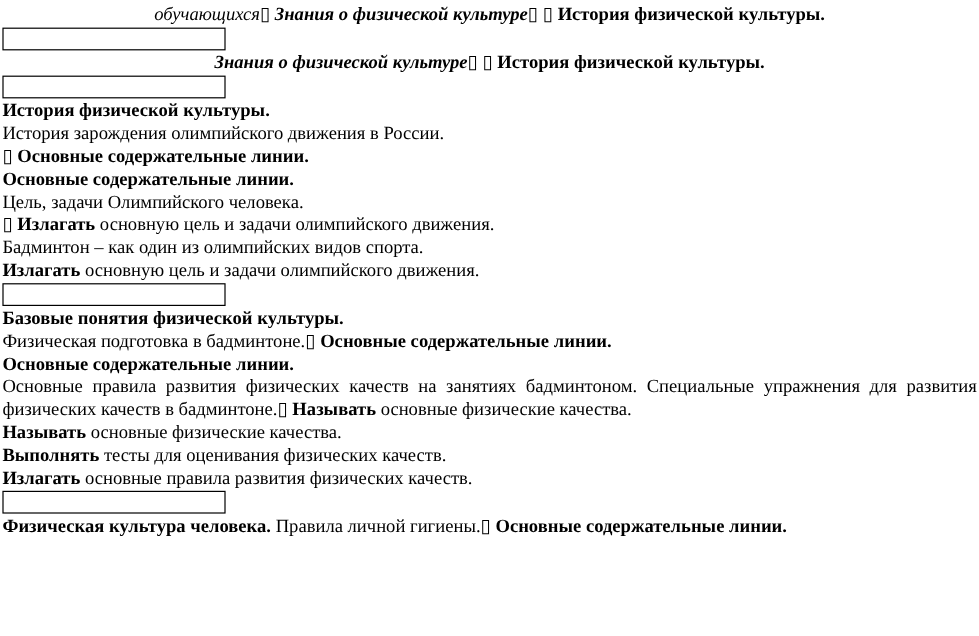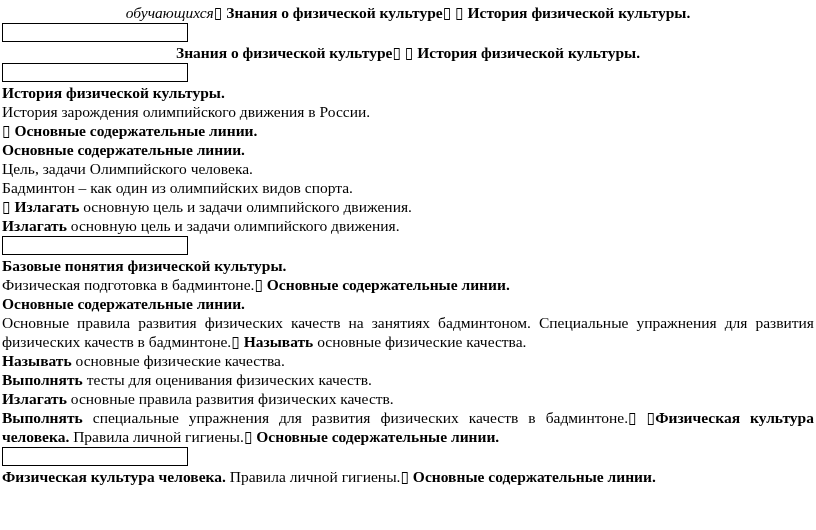--- a/index.html
+++ b/index.html
@@ -7,21 +7,21 @@
     width:816px;height:530px;overflow:hidden;
     background:#ffffff;color:#000000;
     font-family:"Liberation Serif", serif;
     font-size:15.5px;line-height:19px;
   }
   .doc{padding:3px 2px 0 2px;width:812px;}
   p{margin:0;text-align:justify;}
   p.center{text-align:center;}
   .b{font-weight:bold;font-family:Liberation Serif, serif;}
   .i{font-style:italic;}
-  .bi{font-weight:bold;}
+  .bi{font-weight:bold;font-style:italic;}
   .cell{
     box-sizing:border-box;
     width:186px;height:19px;
     border:1px solid #000000;
     margin:1px 0;
     background:#ffffff;
   }
 </style>
 </head>
 <body>
@@ -39,42 +39,41 @@
   <p><span class="b">История физической культуры.</span></p>
 
   <p><span>История зарождения олимпийского движения в России.</span></p>
 
   <p><span>▯ </span><span class="b">Основные содержательные линии.</span></p>
 
   <p><span class="b">Основные содержательные линии.</span></p>
 
   <p><span>Цель, задачи Олимпийского человека.</span></p>
 
+  <p><span>▯ </span><span class="b">Излагать</span><span> основную цель и задачи олимпийского движения.</span></p>
+
   <p><span>Бадминтон – как один из олимпийских видов спорта.</span></p>
-
-  <p><span>▯ </span><span class="b">Излагать</span><span> основную цель и задачи олимпийского движения.</span></p>
 
   <p><span class="b">Излагать</span><span> основную цель и задачи олимпийского движения.</span></p>
 
 
   <div class="cell"></div>
 
   <p><span class="b">Базовые понятия физической культуры.</span></p>
 
   <p><span>Физическая подготовка в бадминтоне.▯ </span><span class="b">Основные содержательные линии.</span></p>
 
   <p><span class="b">Основные содержательные линии.</span></p>
 
   <p><span>Основные правила развития физических качеств на занятиях бадминтоном. Специальные упражнения для развития физических качеств в бадминтоне.▯ </span><span class="b">Называть</span><span> основные физические качества.</span></p>
 
   <p><span class="b">Называть</span><span> основные физические качества.</span></p>
 
   <p><span class="b">Выполнять</span><span> тесты для оценивания физических качеств.</span></p>
 
   <p><span class="b">Излагать</span><span> основные правила развития физических качеств.</span></p>
 
-  <p><span class="b">Выполнять</span><span> специальные упражнения для развития физических качеств в бадминтоне.▯ ▯</span><span class="b">Физическая культура человека.</span><span> Правила личной гигиены.▯ </span><span class="b">Основные содержательные линии.</span></p>
 
   <div class="cell"></div>
 
   <p><span class="b">Физическая культура человека.</span><span> Правила личной гигиены.▯ </span><span class="b">Основные содержательные линии.</span></p>
 
 </div>
 
 </body></html>

